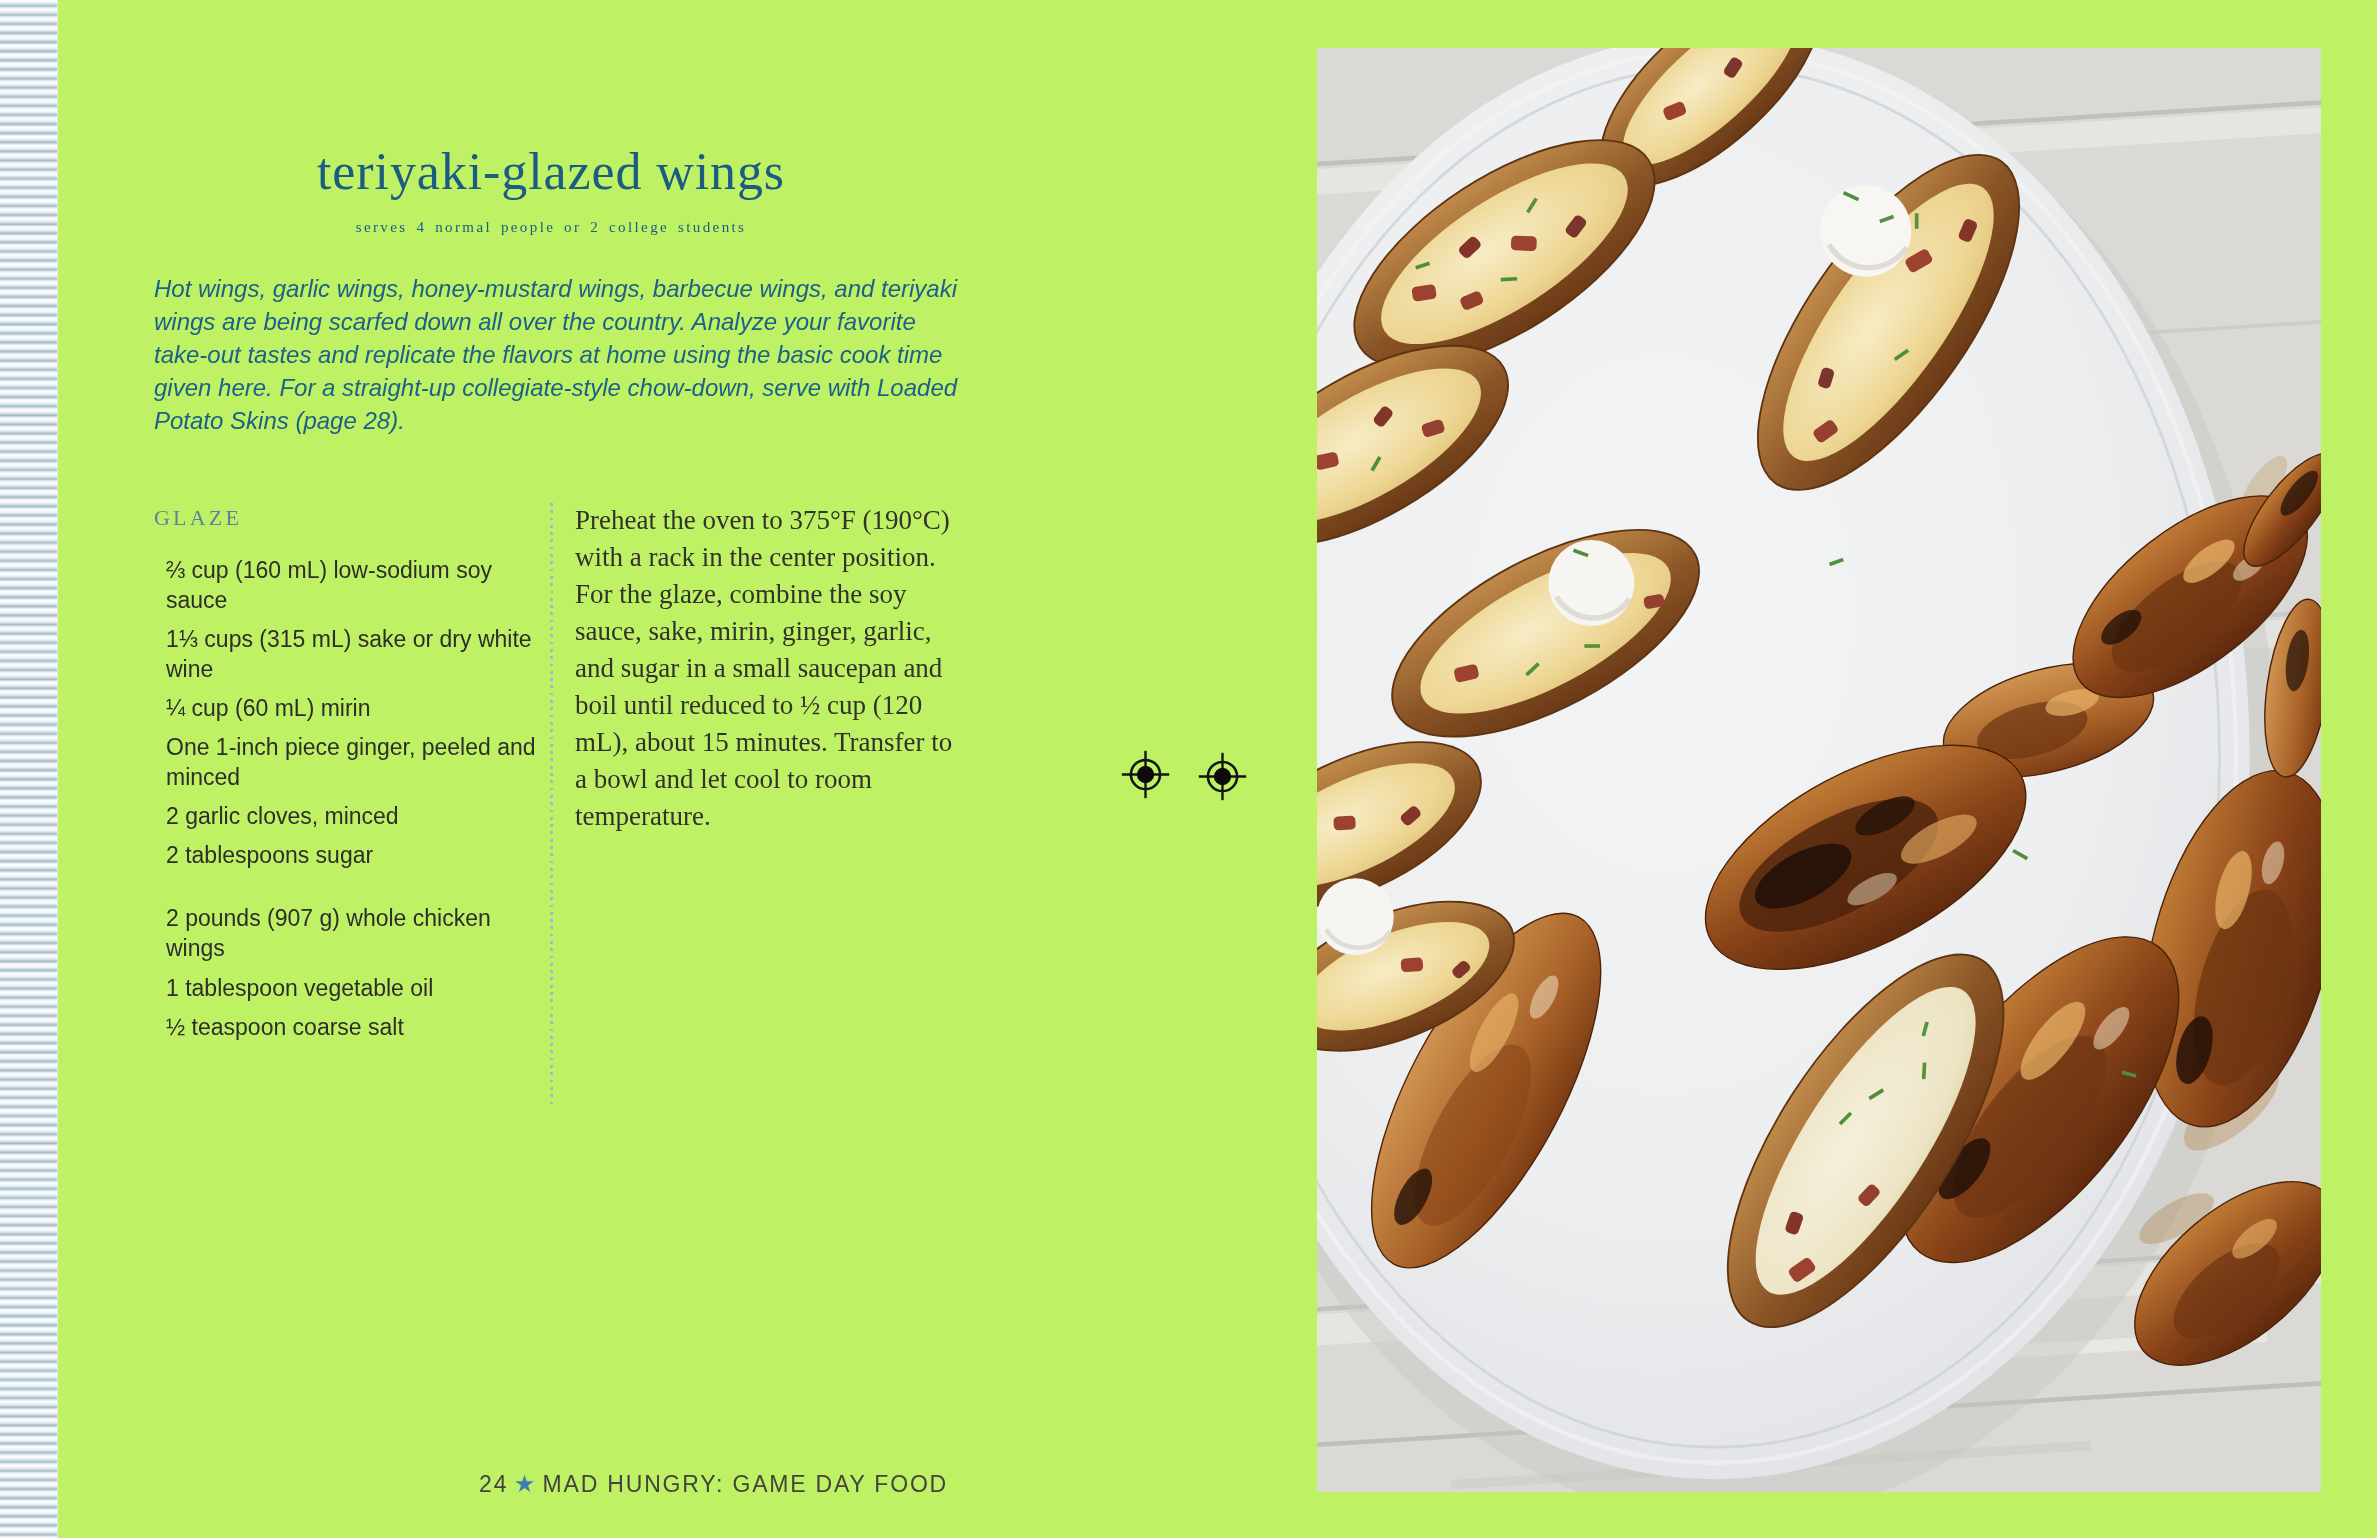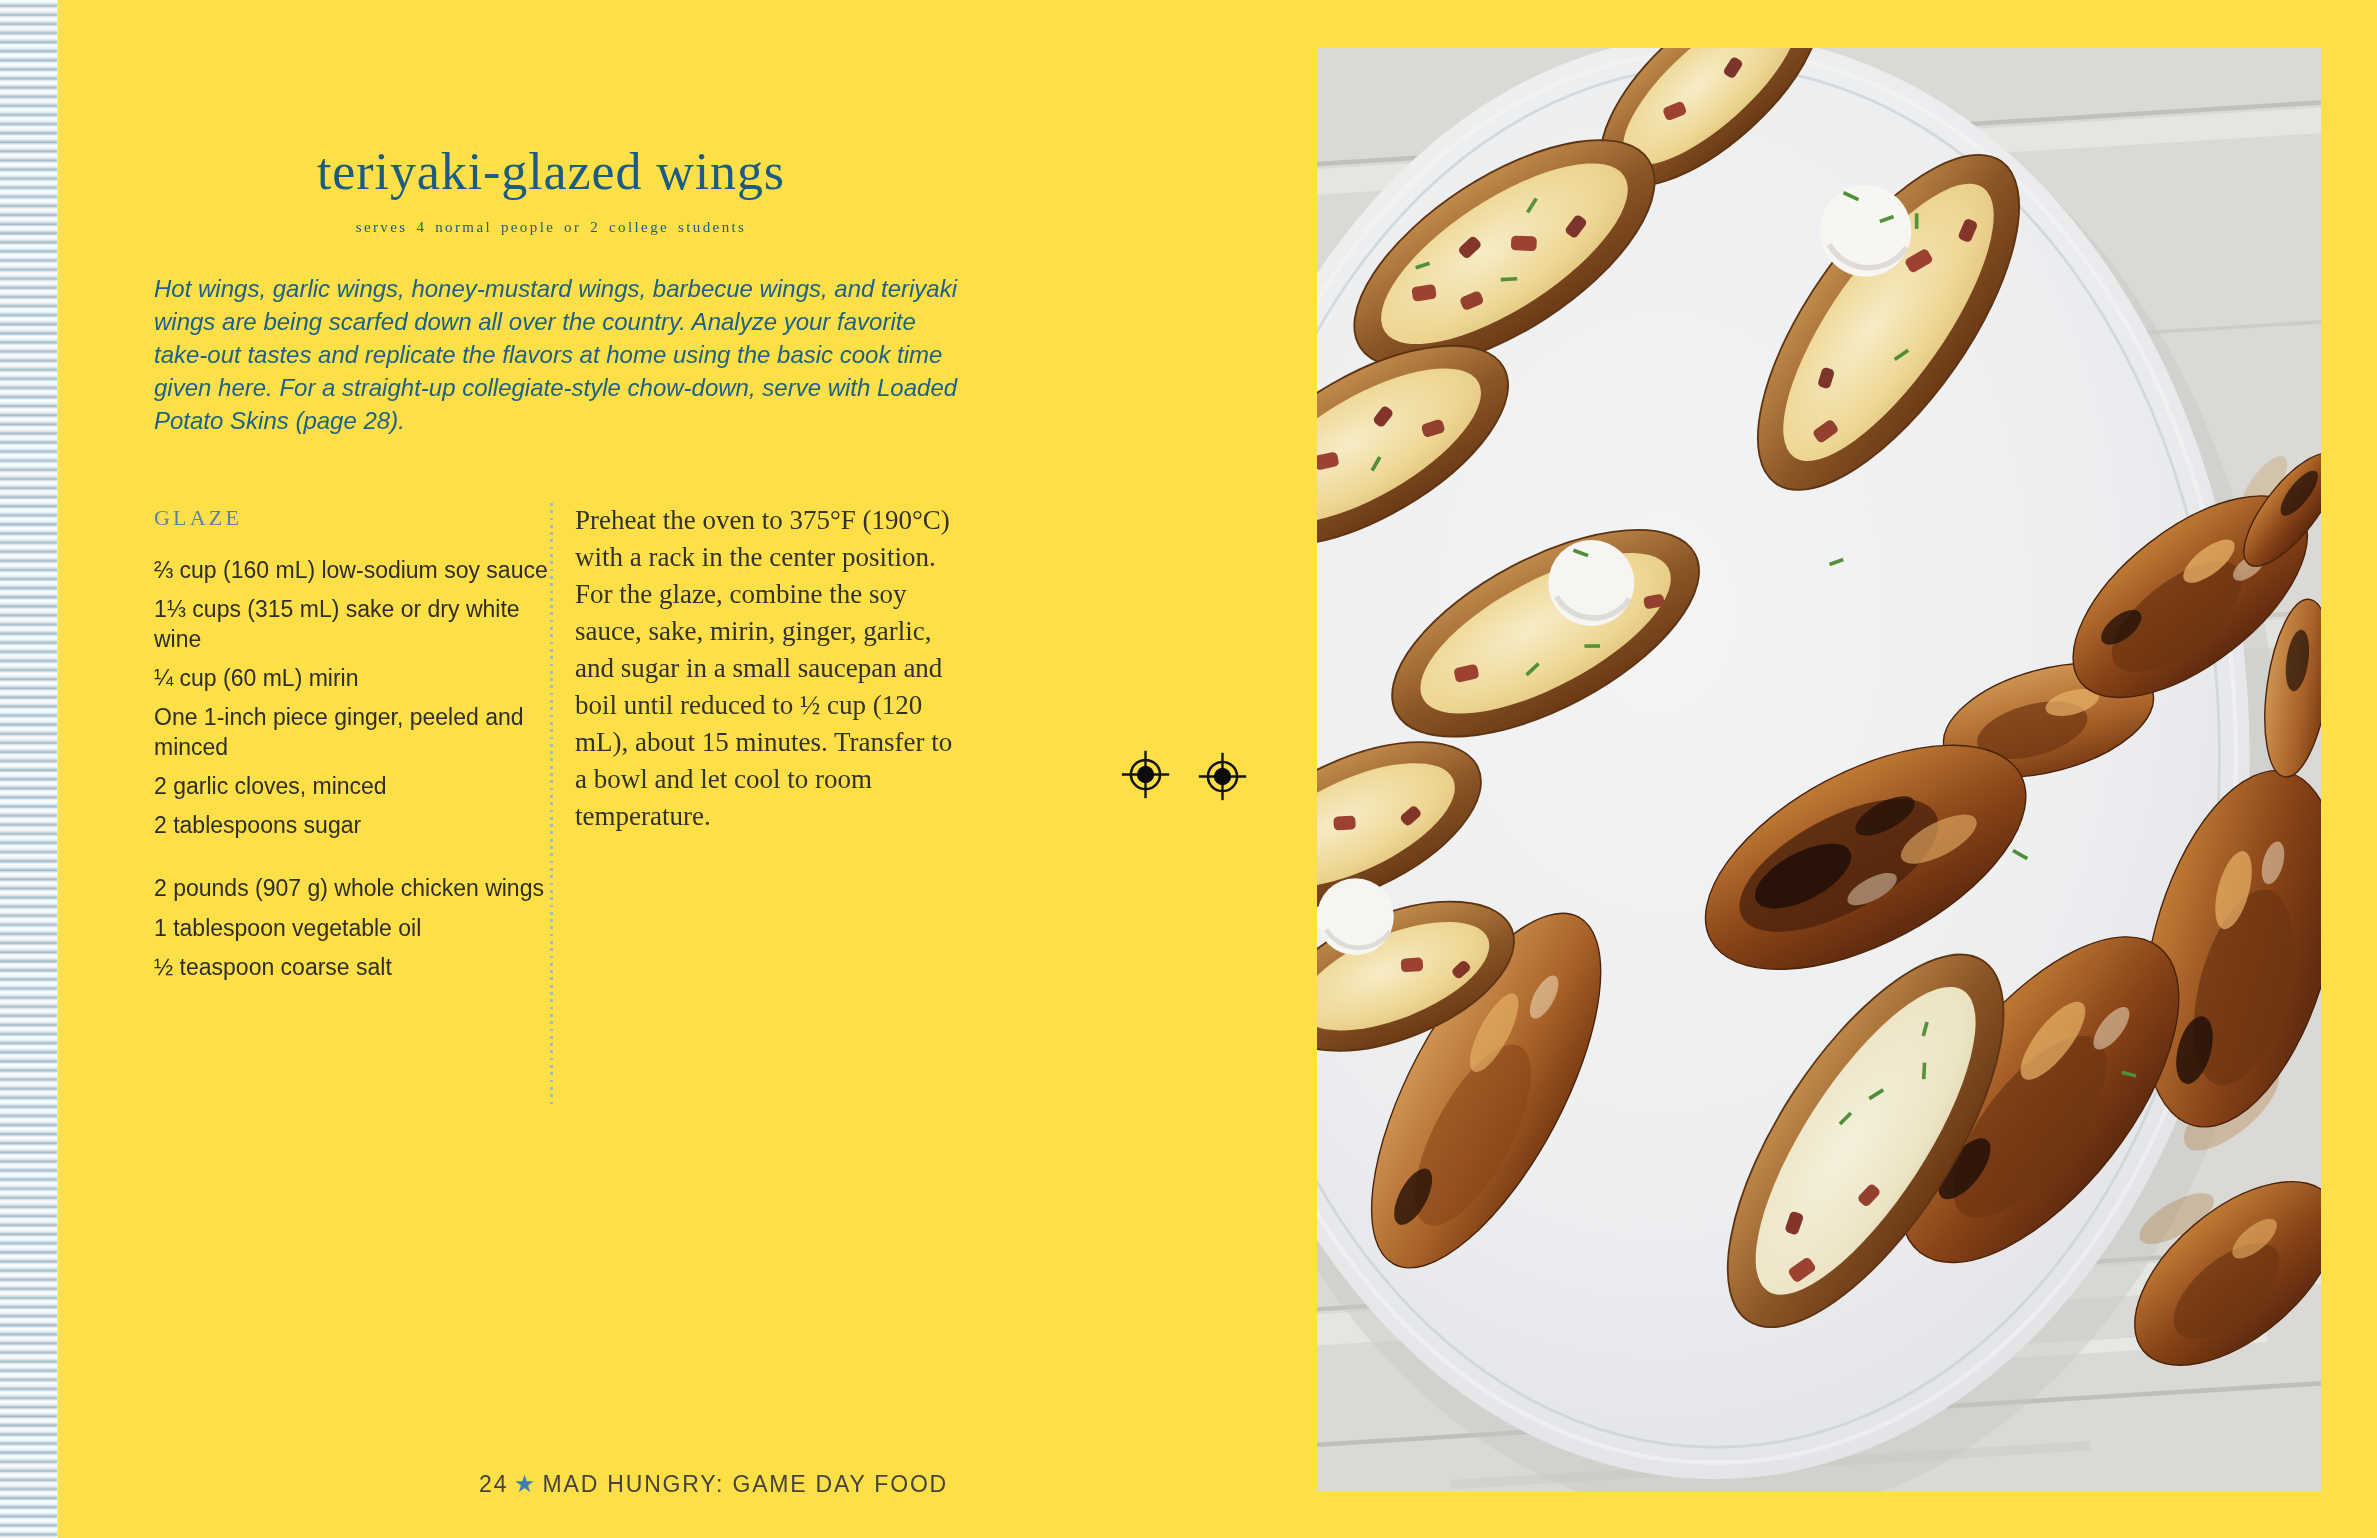--- a/index.html
+++ b/index.html
@@ -1,17 +1,17 @@
 <!DOCTYPE html>
 <html style="font-size:14.6px"><head>
 <meta charset="utf-8">
 <style>
   html,body{margin:0;padding:0;background:#ffffff;}
   .canvas{
-    position:relative;width:2377px;height:1538px;background:#fde047;overflow:hidden;
+    position:relative;width:2377px;height:1538px;background:#bef264;overflow:hidden;
     font-family:"Liberation Sans","DejaVu Sans",sans-serif;
   }
   
   .page-edges{
     position:absolute;left:0;top:0;bottom:0;width:57px;
     background:repeating-linear-gradient(
       180deg,
       #fdfefe 0px,
       #eef3f7 2.7px,
       #a3bac9 6px,
@@ -36,21 +36,21 @@
     position:absolute;top:272px;left:0;width:805px;
     font-size:24px;line-height:33px;color:#1d6089;font-style:italic;
   }
   .ing{
     position:absolute;left:154px;top:505px;width:395px;
   }
   .ing-label{
     font-family:"Liberation Serif","DejaVu Serif",serif;
     font-size:22px;letter-spacing:3.2px;color:#5d82a4;margin:0 0 24px 0;
   }
-  .ing-list{list-style:none;margin:0;padding:0;font-size:23px;line-height:30px;color:#2e2d2a;}
+  .ing-list{list-style:none;margin:12px;padding:0;font-size:23px;line-height:30px;color:#2e2d2a;}
   .ing-list li{margin:0 0 9.1px 0;}
   .ing-list li.group-gap{margin-top:33px;}
   .divider{
     position:absolute;left:550px;top:503px;height:602px;width:2.7px;
     background-image:repeating-linear-gradient(180deg,#9fbacd 0px,#9fbacd 2.7px,transparent 2.7px,transparent 7.3px);
   }
   .instructions{
     position:absolute;left:575px;top:490px;width:388px;
     font-family:"Liberation Serif","DejaVu Serif",serif;
     font-size:27px;line-height:37px;color:#33312d;margin-top:12px;

